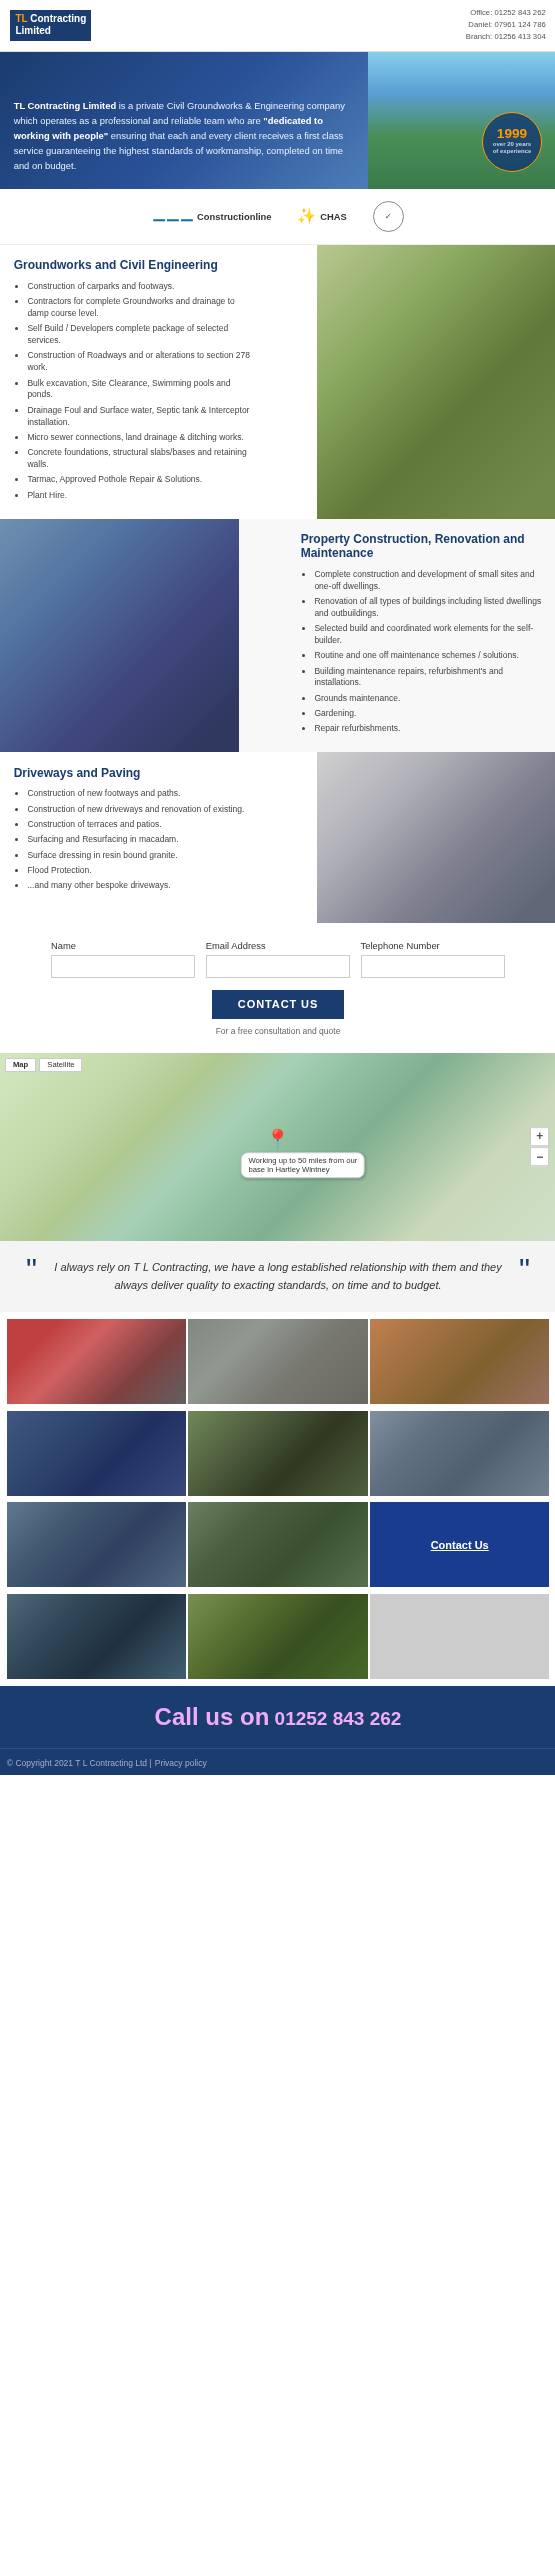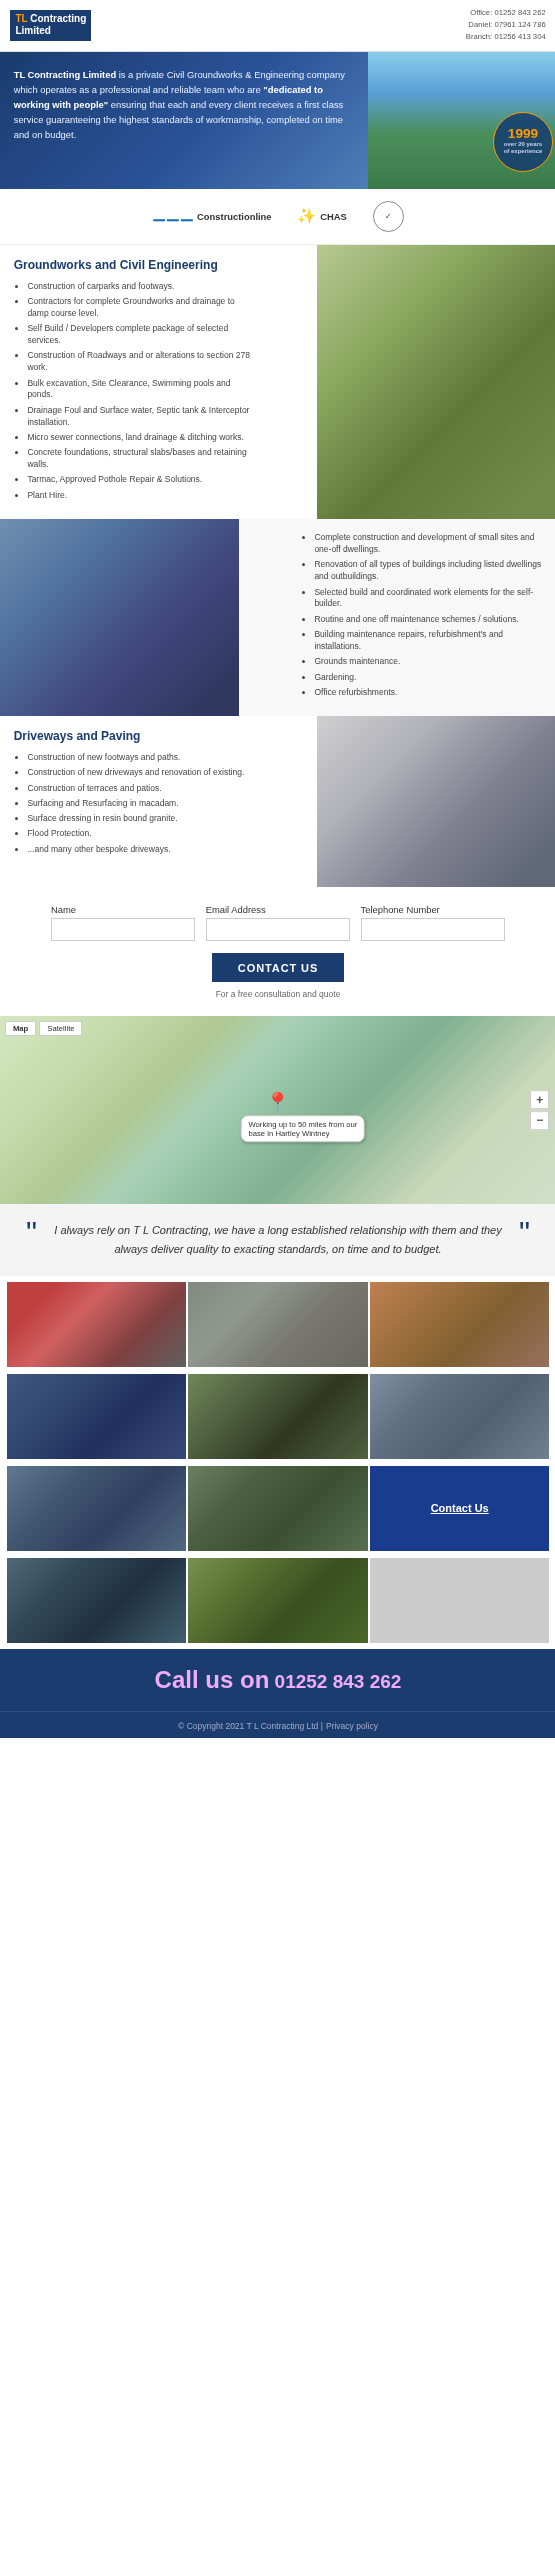--- a/index.html
+++ b/index.html
@@ -6,26 +6,26 @@
     body { font-family: Arial, sans-serif; font-size: 11px; color: #333; width: 556px; margin: 0 auto; }
 
     
     .header { background: #fff; display: flex; align-items: center; justify-content: space-between; padding: 6.8px 10.3px; border-bottom: 0.9px solid #ddd; }
     .logo-area { display: flex; align-items: center; gap: 6.8px; }
     .logo-box { background: #1a3c6e; color: #fff; font-size: 10px; font-weight: bold; padding: 3.4px 5.1px; line-height: 1.2; }
     .logo-box span { color: #f90; }
     .contact-info { font-size: 7.7px; color: #555; text-align: right; line-height: 1.6; }
 
     
-    .hero { position: relative; background: linear-gradient(135deg, #1a3c6e 0%, #2a5298 40%, #4a7ab5 70%, #5a8fc5 100%); min-height: 137px; display: flex; align-items: flex-start; overflow: hidden; }
+    .hero { position: relative; background: linear-gradient(135deg, #1a3c6e 0%, #2a5298 40%, #4a7ab5 70%, #5a8fc5 100%); min-height: 137px; display: flex; align-items: flex-end; overflow: hidden; }
     .hero-text { padding: 15.4px 13.7px; flex: 1; z-index: 2; }
     .hero-text p { font-size: 9.4px; color: #e8f0ff; line-height: 1.6; }
     .hero-text strong { color: #fff; }
     .hero-image { width: 188px; min-height: 137px; background: linear-gradient(180deg, #87CEEB 0%, #5a9fd4 30%, #4a8f5a 60%, #3a7a4a 100%); flex-shrink: 0; position: relative; display: flex; align-items: flex-end; justify-content: flex-end; }
-    .hero-badge { position: absolute; bottom: 17px; right: 3px; background: rgba(20,60,110,0.85); color: #fff; border: 1.7px solid #f90; border-radius: 50%; width: 60px; height: 60px; display: flex; flex-direction: column; align-items: center; justify-content: center; font-size: 6px; text-align: center; font-weight: bold; }
+    .hero-badge { position: absolute; bottom: 17px; right: 14px; background: rgba(20,60,110,0.85); color: #fff; border: 1.7px solid #f90; border-radius: 50%; width: 60px; height: 60px; display: flex; flex-direction: column; align-items: center; justify-content: center; font-size: 6px; text-align: center; font-weight: bold; }
     .hero-badge .year { font-size: 13.7px; color: #f90; font-weight: bold; line-height: 1; }
     .hero-badge .sub { font-size: 6px; color: #cce; line-height: 1.2; }
 
     
     .logos-bar { background: #fff; display: flex; align-items: center; justify-content: center; gap: 26px; padding: 12px; border-bottom: 0.9px solid #eee; }
     .logo-badge { display: flex; align-items: center; gap: 3.4px; font-size: 9.4px; font-weight: bold; }
     .logo-badge .icon-col { color: #1a6eb5; font-size: 15.4px; }
     .logo-badge .icon-red { color: #c00; font-size: 15.4px; }
     .logo-circle { width: 31px; height: 31px; border-radius: 50%; border: 1.7px solid #888; display: flex; align-items: center; justify-content: center; font-size: 8.5px; color: #555; }
 
@@ -85,21 +85,21 @@
     .g8 { background: linear-gradient(135deg, #6a8060 0%, #4a6040 30%, #3a5030 60%, #587050 100%); }
     .g9 { background: #1a3c8e; display: flex; align-items: center; justify-content: center; }
     .g9-link { color: #fff; font-size: 11px; font-weight: bold; text-align: center; text-decoration: underline; cursor: pointer; }
     .g10 { background: linear-gradient(135deg, #506878 0%, #304858 30%, #203040 60%, #406070 100%); }
     .g11 { background: linear-gradient(135deg, #789050 0%, #587030 30%, #385020 60%, #486828 100%); }
 
     
     .bottom-cta { background: #1a3c6e; padding: 17px; text-align: center; }
     .bottom-cta p { color: #f0abfc; font-size: 19px; font-weight: normal; }
     .bottom-cta span { font-weight: bold; font-size: 24px; }
-    .footer-copy { background: #1a3c6e; text-align: center; padding: 6.8px; border-top: 0.9px solid #2a4c7e; }
+    .footer-copy { background: #1a3c6e; text-align: left; padding: 6.8px; border-top: 0.9px solid #2a4c7e; }
     .footer-copy a { color: #aac; font-size: 8.5px; text-decoration: none; }
     .footer-copy span { color: #aac; font-size: 8.5px; }
   </style>
 </head>
 <body>
 
 <div class="header">
   <div class="logo-area">
     <div class="logo-box">
       <span>TL</span> Contracting<br>Limited
@@ -154,29 +154,30 @@
       <li>Concrete foundations, structural slabs/bases and retaining walls.</li>
       <li>Tarmac, Approved Pothole Repair &amp; Solutions.</li>
       <li>Plant Hire.</li>
     </ul>
   </div>
   <div class="section-image aerial"></div>
 </div>
 
 <div class="section-2col reversed">
   <div class="section-text">
+    <h3>Property Construction, Renovation and Maintenance</h3>
     <ul>
       <li>Complete construction and development of small sites and one-off dwellings.</li>
       <li>Renovation of all types of buildings including listed dwellings and outbuildings.</li>
       <li>Selected build and coordinated work elements for the self-builder.</li>
       <li>Routine and one off maintenance schemes / solutions.</li>
       <li>Building maintenance repairs, refurbishment's and installations.</li>
       <li>Grounds maintenance.</li>
       <li>Gardening.</li>
-      <li>Office refurbishments.</li>
+      <li>Repair refurbishments.</li>
     </ul>
   </div>
   <div class="section-image renovation"></div>
 </div>
 
 <div class="section-2col">
   <div class="section-text">
     <h3>Driveways and Paving</h3>
     <ul>
       <li>Construction of new footways and paths.</li>

